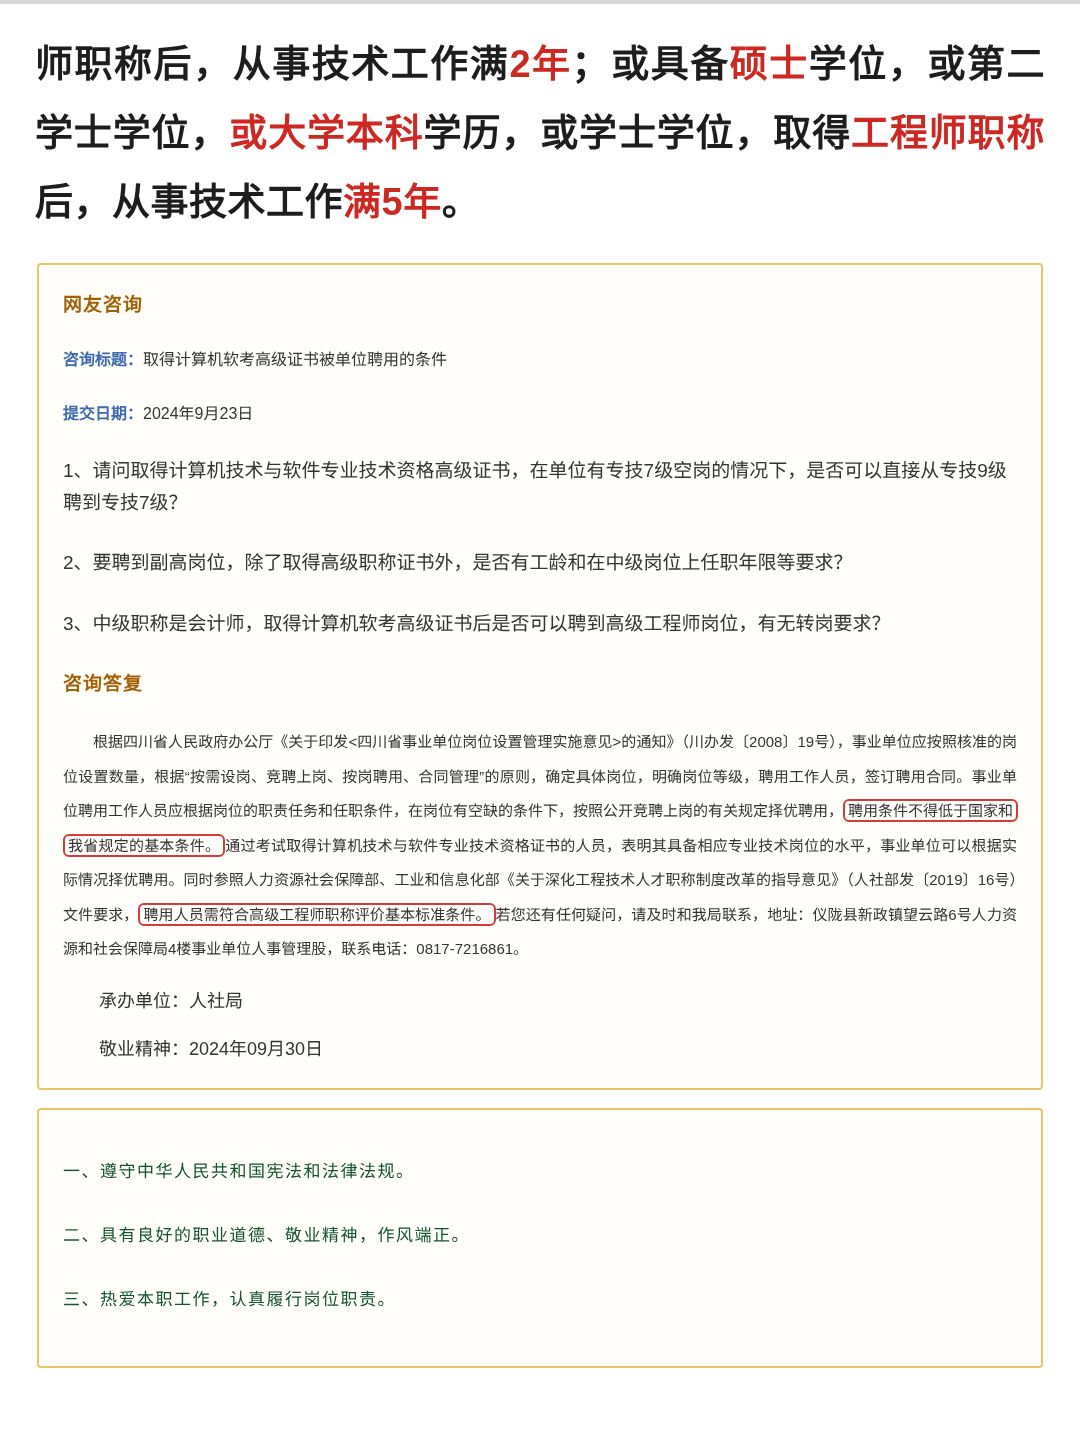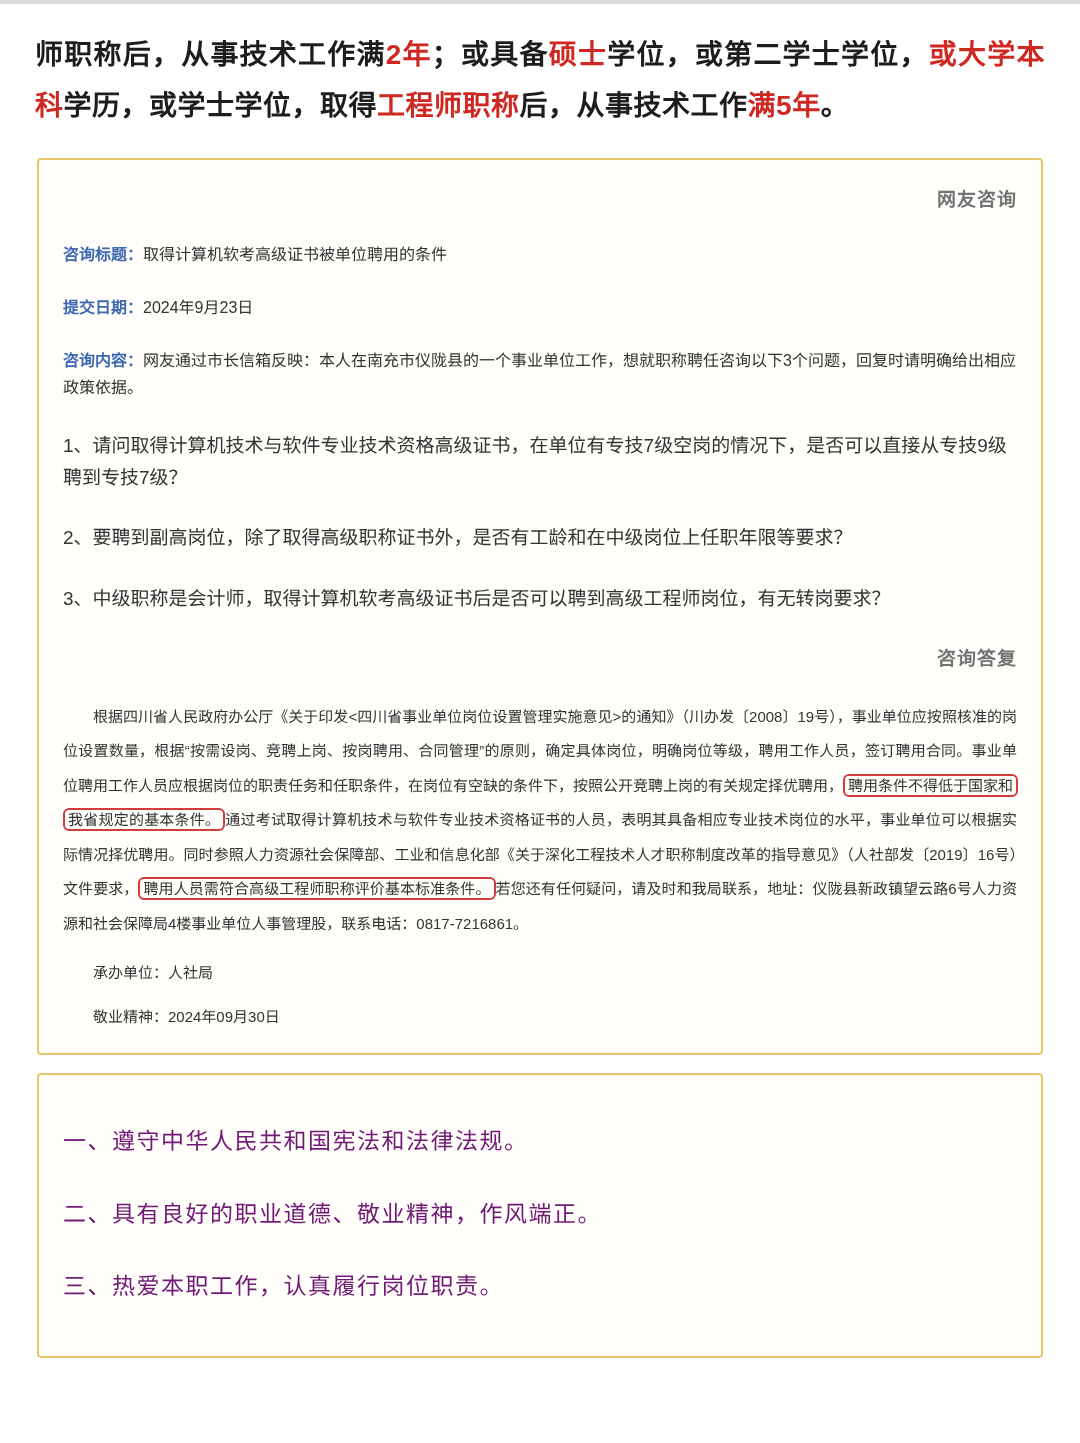--- a/index.html
+++ b/index.html
@@ -9,44 +9,43 @@
     min-height: 1443px;
     font-family: "Liberation Sans", "DejaVu Sans", sans-serif;
     color: #333;
     position: relative;
   }
   .top-strip { height: 4px; background: #d9d9d9; width: 100%; }
 
   
   .intro {
     margin: 26px 35px 26px 35px;
-    font-size: 28px;
+    font-size: 38px;
     font-weight: 700;
     line-height: 1.82;
     color: #1d1d1d;
     letter-spacing: 0.5px;
     text-align: justify;
   }
   .txt-red { color: #ce2823; }
 
   
   .card {
     border: 2px solid #eac66b;
     border-radius: 4px;
     margin: 0 37px 18px 37px;
     background: #fffefa;
     padding: 18px 24px 24px 24px;
   }
   .card-heading {
-    color: #737373;
+    color: #a16207;
     font-size: 19px;
     font-weight: 700;
     margin: 6px 0 30px 0;
     letter-spacing: 1px;
-    text-align: right;
   }
   .field {
     margin: 0 0 26px 0;
     font-size: 16px;
     line-height: 1.7;
     color: #333;
   }
   .field-label { color: #3e68b0; font-weight: 700; }
   .question {
     margin: 28px 0;
@@ -64,38 +63,38 @@
     margin: 6px 0;
   }
   .mark-box {
     border: 2px solid #d23c3c;
     border-radius: 6px;
     padding: 1px 3px;
     -webkit-box-decoration-break: clone;
     box-decoration-break: clone;
   }
   .meta-line {
-    font-size: 15px;
+    font-size: 18px;
     color: #333;
     text-indent: 2em;
     margin-top: 20px;
     line-height: 1.6;
   }
 
   
   .rules-card {
     border: 2px solid #eac66b;
     border-radius: 4px;
     margin: 0 37px 30px 37px;
     background: #fffefa;
     padding: 10px 24px 14px 24px;
   }
   .rule-item {
-    font-size: 23px;
-    color: #701a75;
+    font-size: 17px;
+    color: #14532d;
     margin: 40px 0;
     letter-spacing: 1.5px;
     line-height: 1.4;
   }
 </style>
 </head>
 <body>
 
 <div class="top-strip"></div>
 
@@ -105,23 +104,20 @@
   <h2 class="card-heading">网友咨询</h2>
 
   <p class="field">
     <span class="field-label">咨询标题：</span><span>取得计算机软考高级证书被单位聘用的条件</span>
   </p>
 
   <p class="field">
     <span class="field-label">提交日期：</span><span>2024年9月23日</span>
   </p>
 
-  <p class="field">
-    <span class="field-label">咨询内容：</span><span>网友通过市长信箱反映：本人在南充市仪陇县的一个事业单位工作，想就职称聘任咨询以下3个问题，回复时请明确给出相应政策依据。</span>
-  </p>
 
   <p class="question">1、请问取得计算机技术与软件专业技术资格高级证书，在单位有专技7级空岗的情况下，是否可以直接从专技9级聘到专技7级？</p>
   <p class="question">2、要聘到副高岗位，除了取得高级职称证书外，是否有工龄和在中级岗位上任职年限等要求？</p>
   <p class="question">3、中级职称是会计师，取得计算机软考高级证书后是否可以聘到高级工程师岗位，有无转岗要求？</p>
 
   <h2 class="card-heading reply-heading">咨询答复</h2>
 
 
   <p class="reply-para"><span>根据四川省人民政府办公厅《关于印发&lt;四川省事业单位岗位设置管理实施意见&gt;的通知》（川办发〔2008〕19号），事业单位应按照核准的岗位设置数量，根据“按需设岗、竞聘上岗、按岗聘用、合同管理”的原则，确定具体岗位，明确岗位等级，聘用工作人员，签订聘用合同。事业单位聘用工作人员应根据岗位的职责任务和任职条件，在岗位有空缺的条件下，按照公开竞聘上岗的有关规定择优聘用，</span><span class="mark-box">聘用条件不得低于国家和我省规定的基本条件。</span><span>通过考试取得计算机技术与软件专业技术资格证书的人员，表明其具备相应专业技术岗位的水平，事业单位可以根据实际情况择优聘用。同时参照人力资源社会保障部、工业和信息化部《关于深化工程技术人才职称制度改革的指导意见》（人社部发〔2019〕16号）文件要求，</span><span class="mark-box">聘用人员需符合高级工程师职称评价基本标准条件。</span><span>若您还有任何疑问，请及时和我局联系，地址：仪陇县新政镇望云路6号人力资源和社会保障局4楼事业单位人事管理股，联系电话：0817-7216861。</span></p>
 

